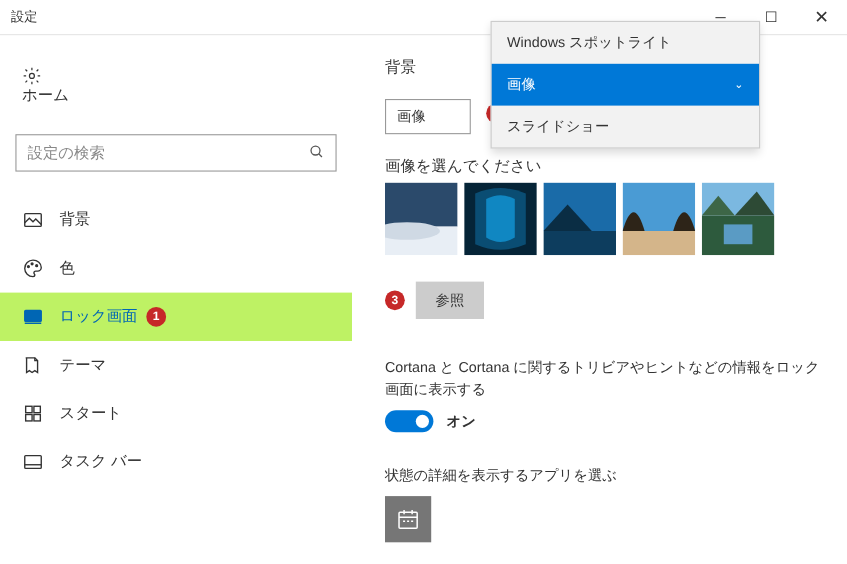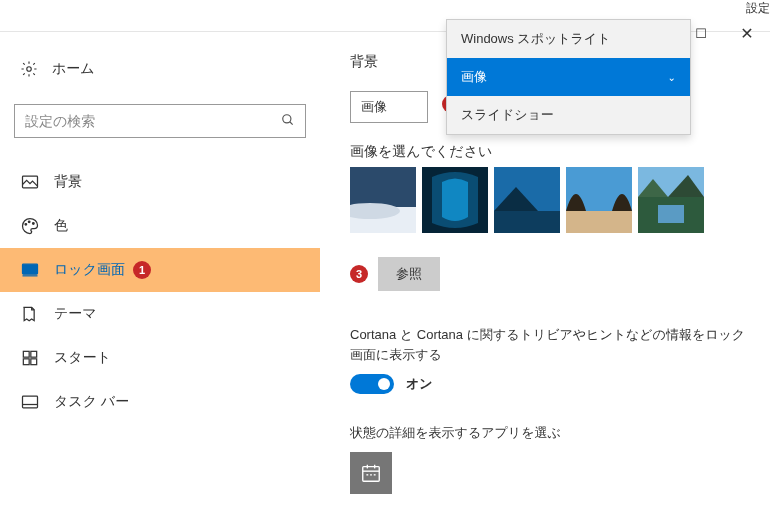--- a/index.html
+++ b/index.html
@@ -1,34 +1,34 @@
 <!DOCTYPE html>
 <html><head>
 <meta charset="utf-8">
 <style>
 * { margin: 0; padding: 0; box-sizing: border-box; font-family: "Yu Gothic UI", "Meiryo", sans-serif; }
 body { width: 770px; height: 513px; background: #fff; overflow: hidden; position: relative; }
-.titlebar { height: 32px; display: flex; align-items: flex-end; border-bottom: 1px solid #e5e5e5; flex-direction: column; }
+.titlebar { height: 32px; display: flex; align-items: center; border-bottom: 1px solid #e5e5e5; }
 .titlebar .title { font-size: 12px; padding-left: 10px; color: #333; flex: 1; }
 .winbtns { display: flex; }
 .winbtn { width: 46px; height: 32px; display: flex; align-items: center; justify-content: center; font-size: 13px; color: #333; cursor: pointer; }
 .winbtn.close { font-size: 16px; }
 .container { display: flex; height: calc(100% - 32px); }
 .sidebar { width: 320px; padding-top: 20px; }
-.home-row { display: flex; align-items: flex-end; padding: 8px 20px; margin-bottom: 18px; }
+.home-row { display: flex; align-items: flex-start; padding: 8px 20px; margin-bottom: 18px; flex-direction: column; }
 .home-row .gear { width: 18px; height: 18px; margin-right: 14px; }
 .home-row .label { font-size: 14px; color: #333; }
 .search-box { margin: 0 14px 22px 14px; border: 1px solid #999; height: 34px; display: flex; align-items: center; padding: 0 10px; }
 .search-box input { border: none; outline: none; flex: 1; font-size: 14px; color: #333; background: transparent; }
 .search-box input::placeholder { color: #888; }
 .search-box .mag { color: #333; font-size: 14px; }
 .section-title { font-size: 13px; color: #666; padding: 8px 20px; margin-bottom: 10px; }
 .nav-item { display: flex; align-items: center; padding: 12px 20px; font-size: 14px; color: #333; cursor: pointer; position: relative; }
 .nav-item .icon { width: 20px; height: 20px; margin-right: 14px; display: flex; align-items: center; justify-content: center; }
-.nav-item.selected { background: #fdba74; color: #0066b4; }
+.nav-item.selected { background: #bef264; color: #0066b4; }
 .nav-item.selected .icon svg { stroke: #0066b4; fill: #0066b4; }
 .badge { width: 18px; height: 18px; border-radius: 50%; background: #c62828; color: #fff; font-size: 11px; font-weight: bold; display: flex; align-items: center; justify-content: center; margin-left: 8px; }
 .content { flex: 1; padding: 20px 24px 0 30px; position: relative; }
 .content-row { margin-bottom: 14px; }
 .bg-label { font-size: 14px; color: #333; display: inline-block; }
 .dropdown-closed { border: 1px solid #999; height: 32px; width: 78px; display: inline-flex; align-items: center; padding: 0 10px; font-size: 13px; color: #333; margin-top: 6px; position: relative; }
 .dropdown-open { position: absolute; top: 19px; left: 446px; width: 245px; background: #f2f2f2; border: 1px solid #ccc; z-index: 100; box-shadow: 0 4px 8px rgba(0,0,0,0.15); }
 .dropdown-open .option { padding: 10px 14px; font-size: 13px; color: #333; cursor: pointer; }
 .dropdown-open .option.highlighted { background: #0078d7; color: #fff; display: flex; align-items: center; justify-content: space-between; }
 .chevron { font-size: 10px; color: #fff; }

